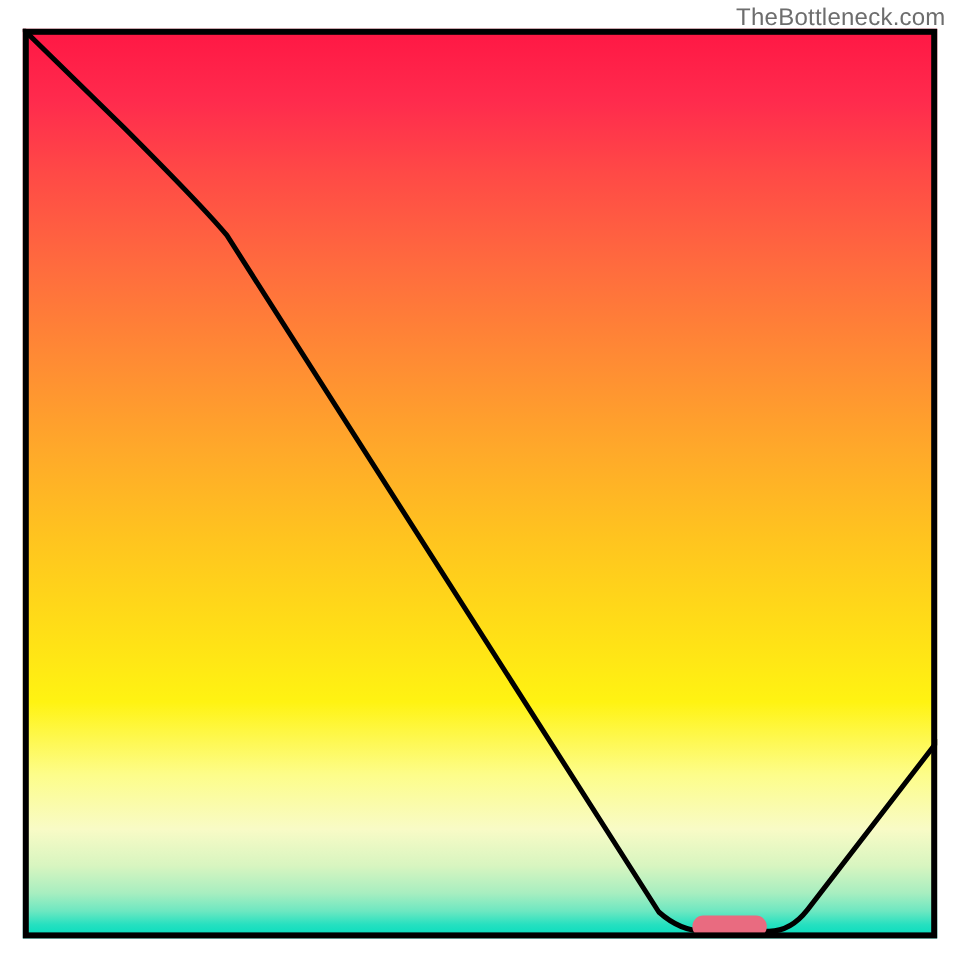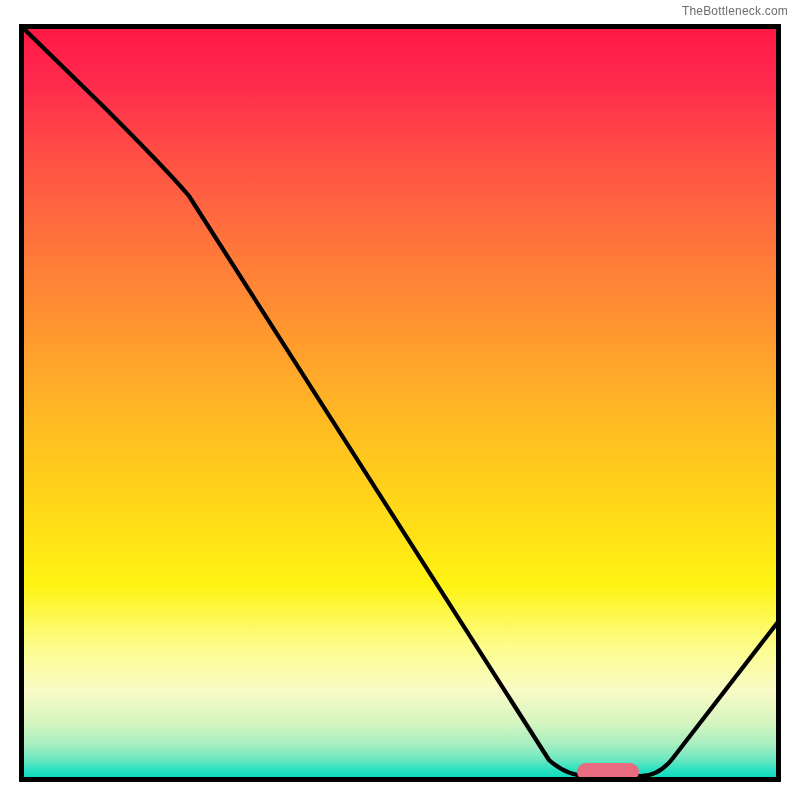--- a/index.html
+++ b/index.html
@@ -14,21 +14,21 @@
   .chart-container {
     position: relative;
     width: 800px;
     height: 800px;
   }
   .watermark {
     position: absolute;
     top: 4px;
     right: 12px;
     color: #6d6d6d;
-    font-size: 12px;
+    font-size: 20px;
     font-weight: 500;
     letter-spacing: 0.2px;
     z-index: 5;
   }
   .plot-area {
     position: absolute;
     left: 19px;
     top: 24px;
     width: 762px;
     height: 758px;

